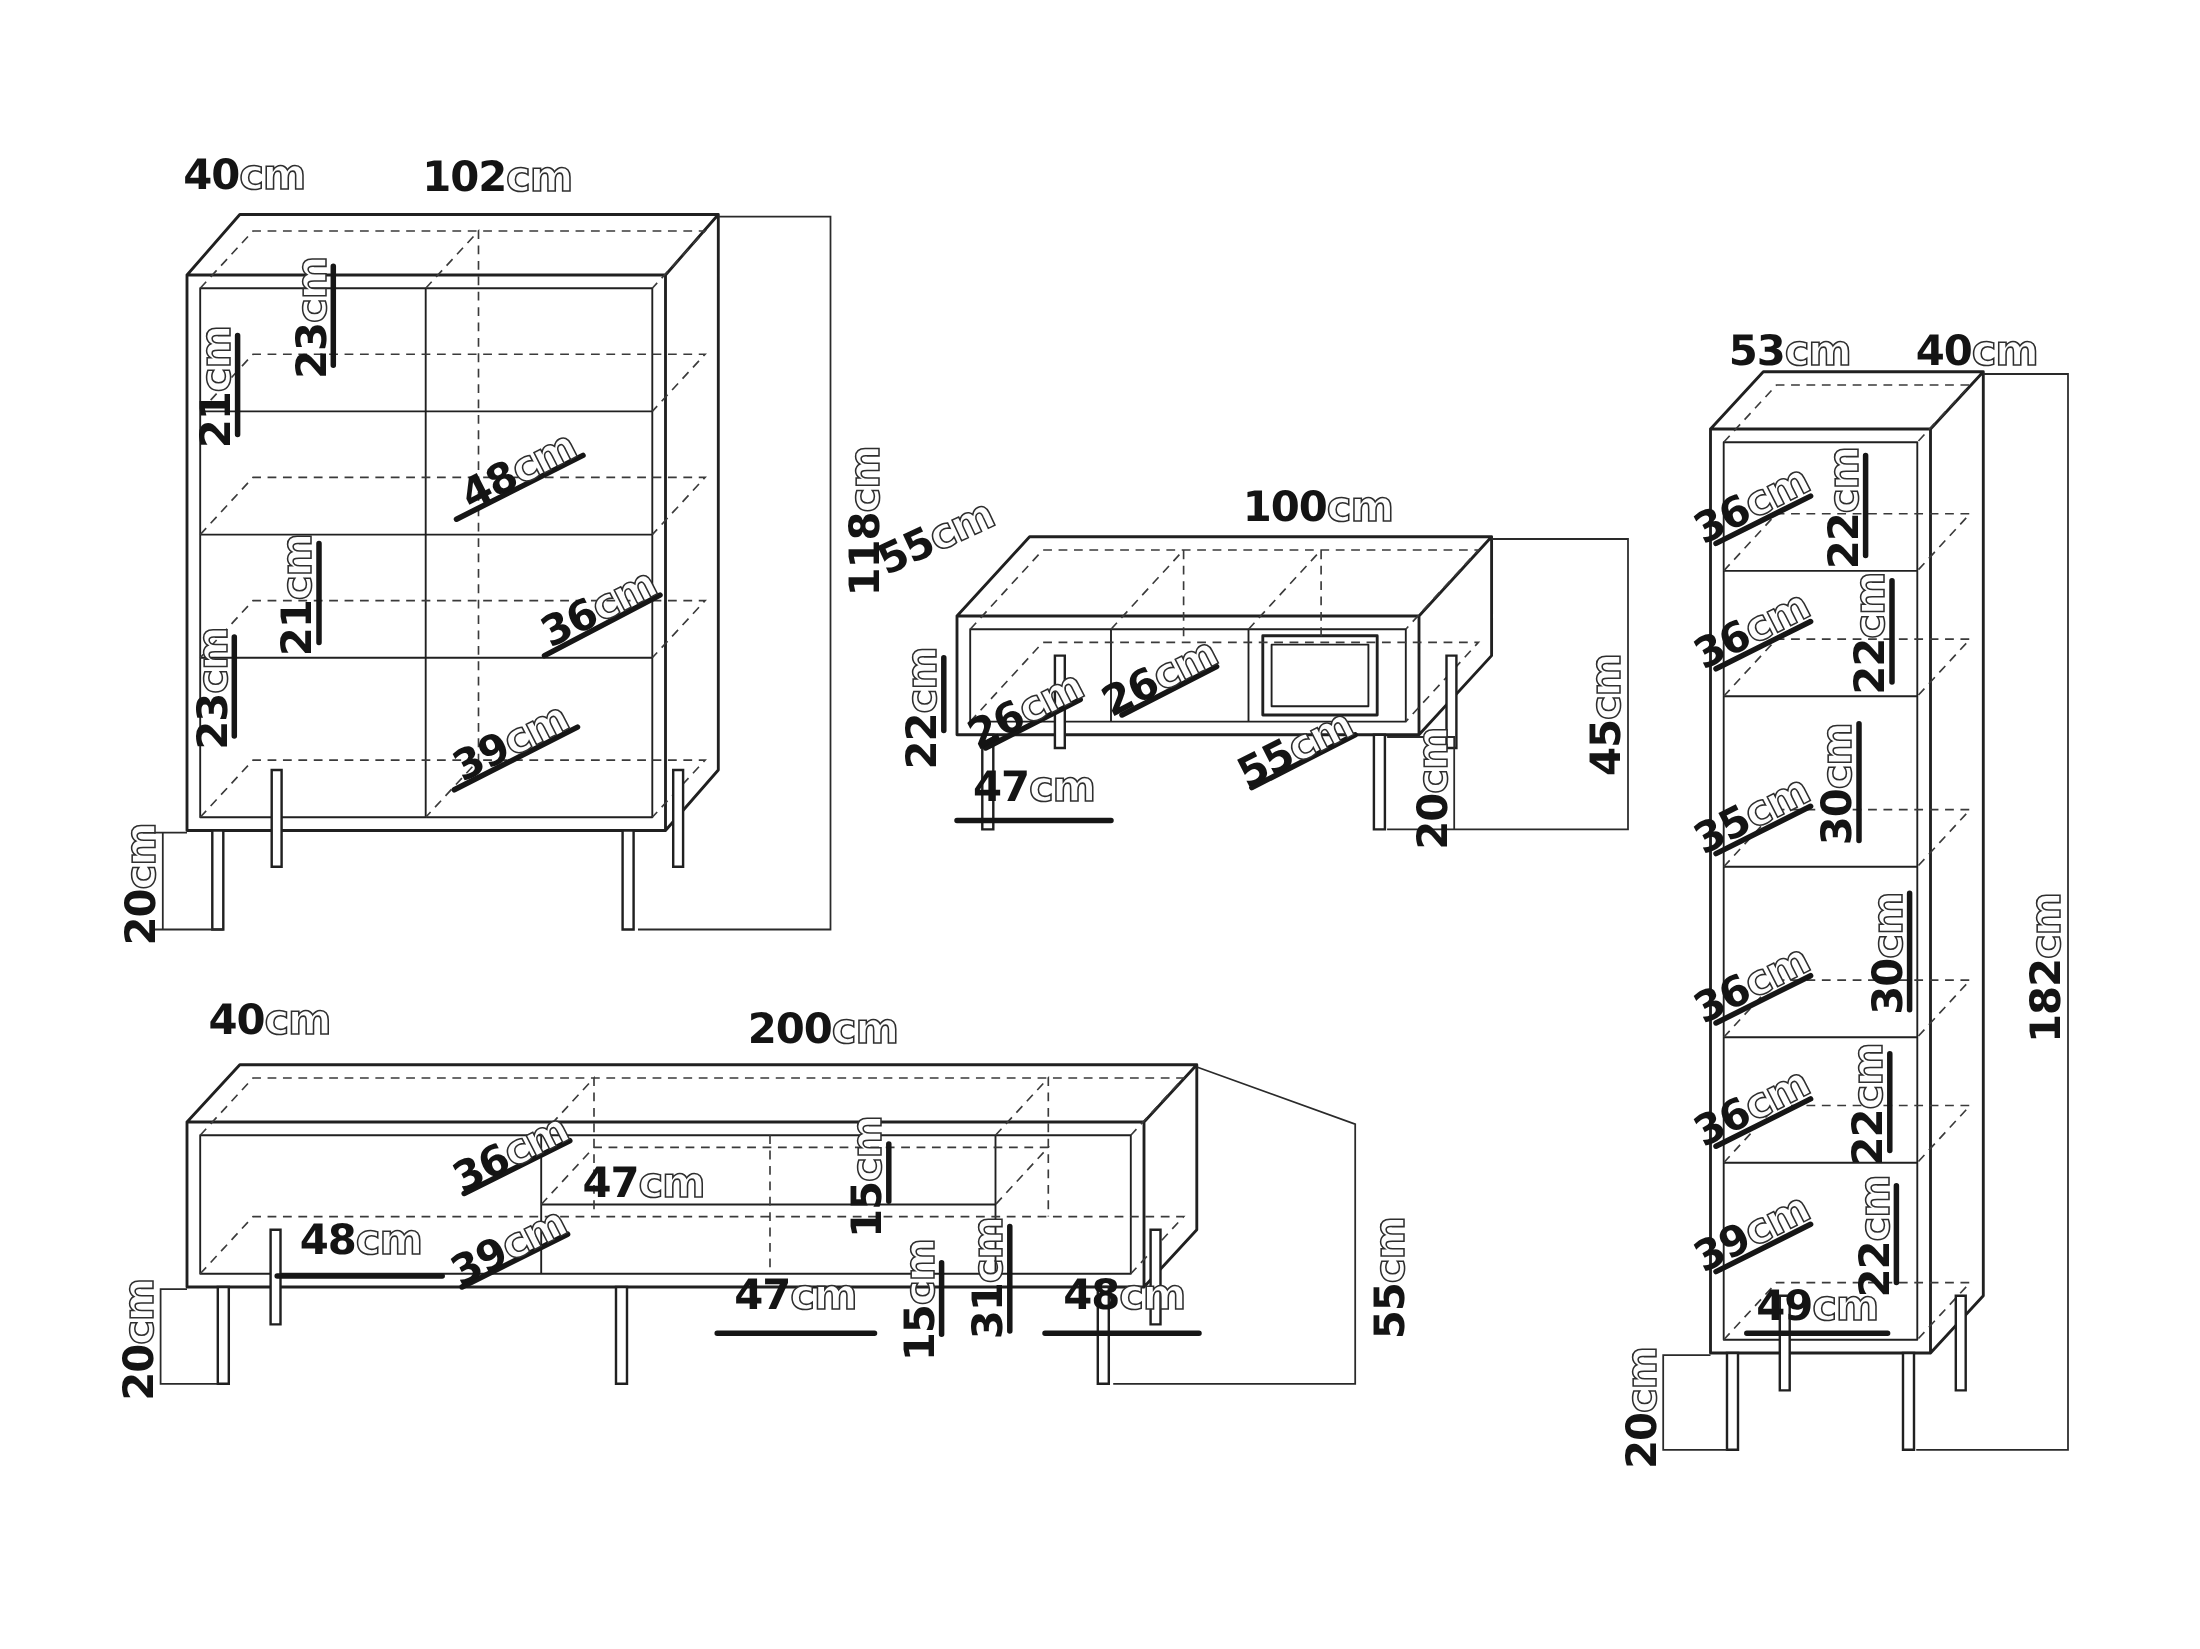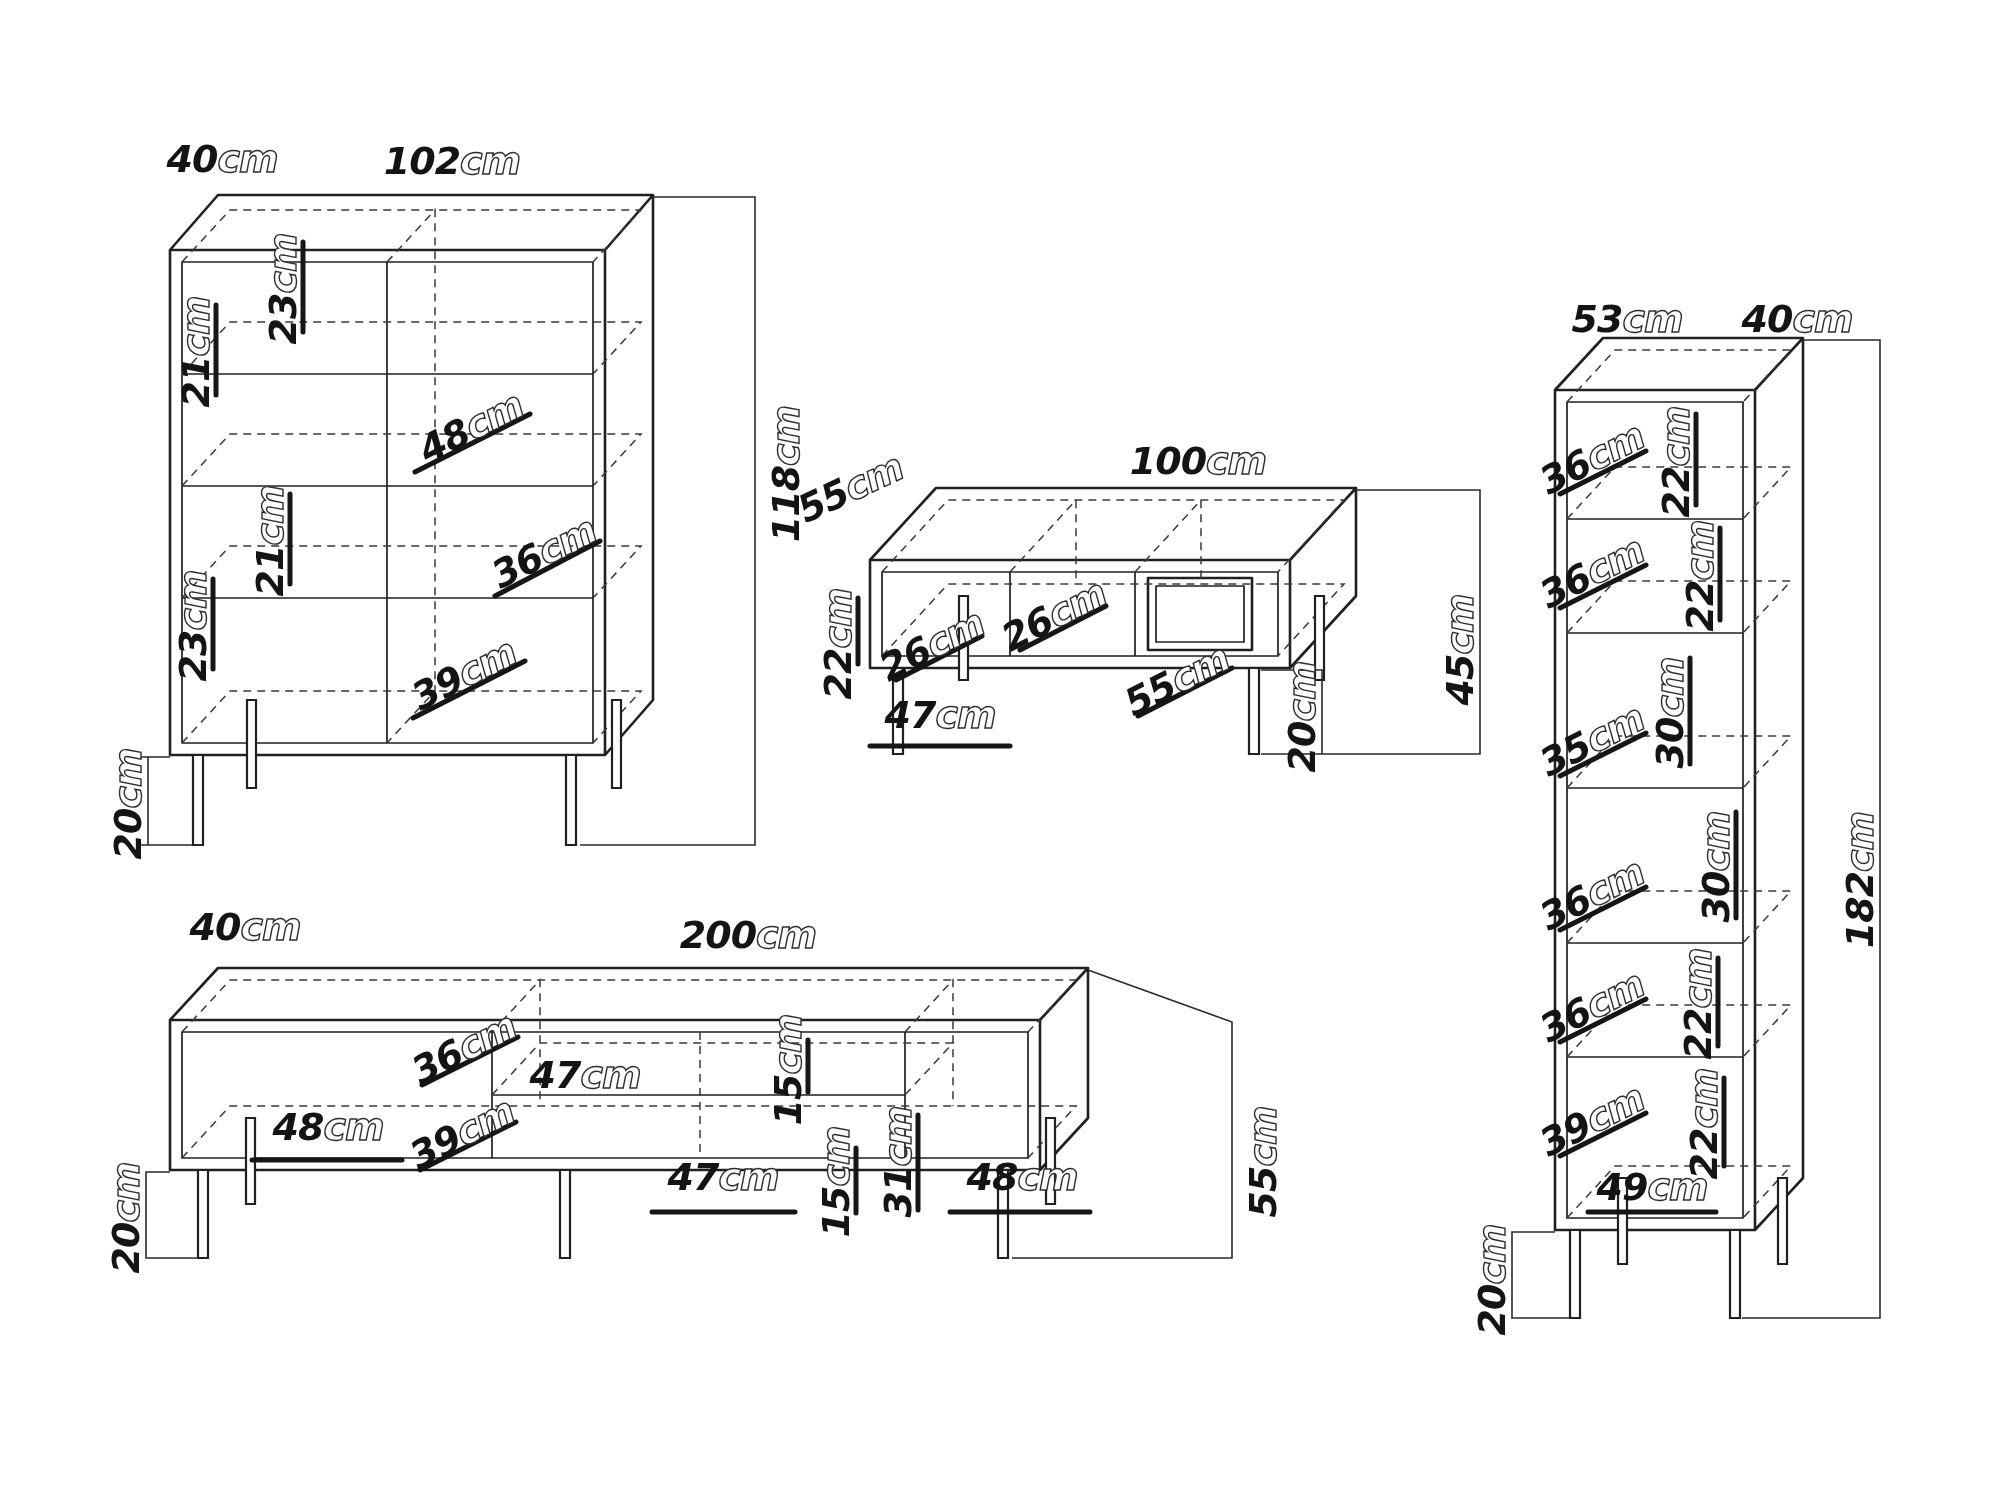--- a/index.html
+++ b/index.html
@@ -1,16 +1,16 @@
 <!DOCTYPE html>
 <html><head>
 <meta charset="utf-8">
 <style>
   html,body{margin:0;padding:0;background:#ffffff;}
-  .stage{position:relative;width:2000px;height:1499px;background:#ffffff;overflow:hidden;font-style:italic;}
+  .stage{position:relative;width:2000px;height:1499px;background:#ffffff;overflow:hidden;}
   svg{display:block}
   .ol{fill:none;stroke:#202020;stroke-width:2.6;stroke-linejoin:round;stroke-linecap:round}
   .in{fill:none;stroke:#202020;stroke-width:1.7;stroke-linejoin:round}
   .ds{fill:none;stroke:#3a3a3a;stroke-width:1.5;stroke-dasharray:8 6}
   .tn{fill:none;stroke:#2a2a2a;stroke-width:1.6}
   .bar{fill:none;stroke:#161616;stroke-width:5;stroke-linecap:round}
   .leg{fill:#ffffff;stroke:#202020;stroke-width:2.2}
   text.dim{font-family:"DejaVu Sans","Liberation Sans",sans-serif;font-weight:700;font-size:38px;fill:#141414;letter-spacing:-1px}
   tspan.unit{fill:#fdfdfd;stroke:#2e2e2e;stroke-width:1.4;font-weight:700}
 </style>

